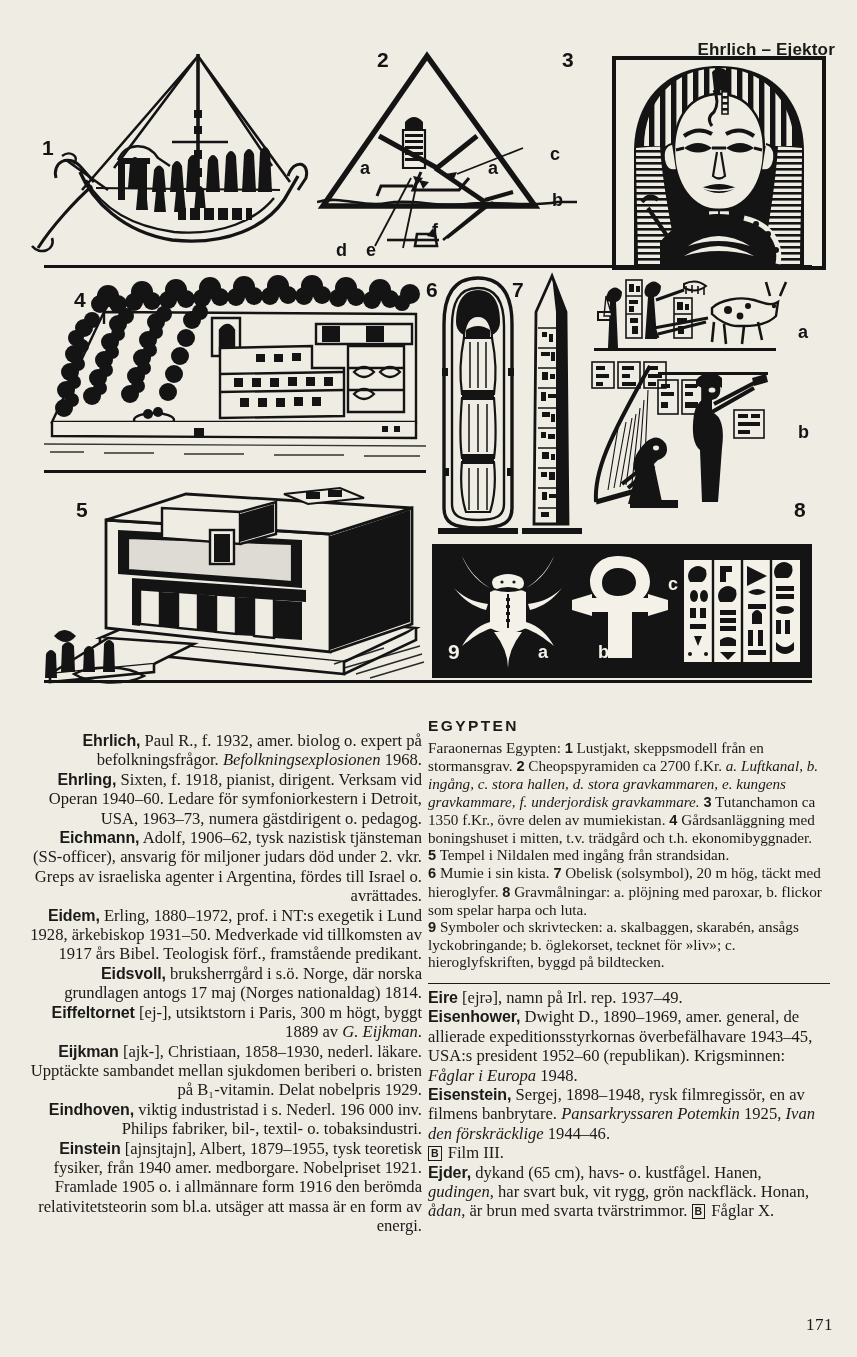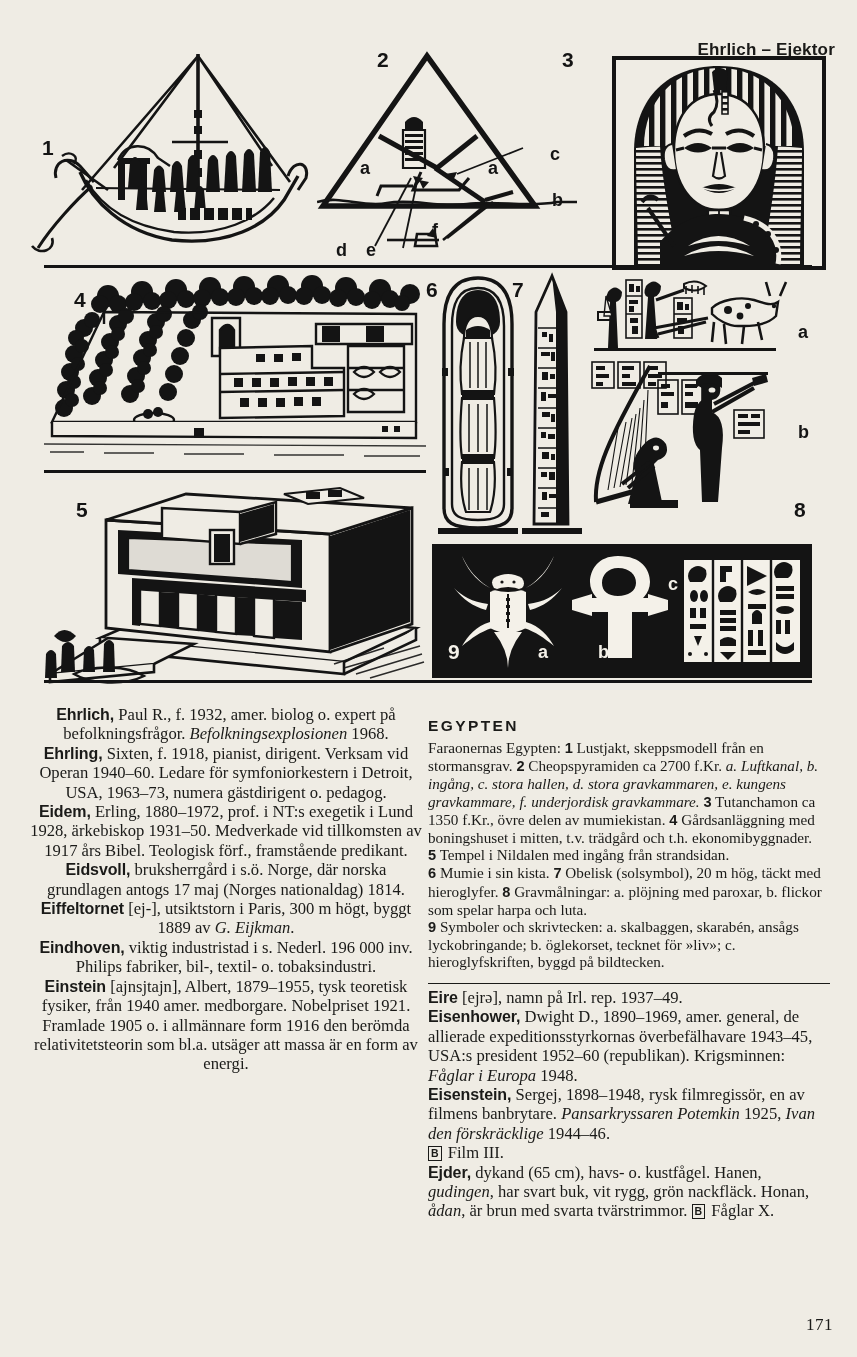--- a/index.html
+++ b/index.html
@@ -35,23 +35,23 @@
   .num.white{color:#f4f1e9;}
   .lab{
     position:absolute;
     font-family:"Liberation Sans", sans-serif;
     font-weight:bold;font-size:18px;color:#141414;
   }
   .lab.white{color:#f4f1e9;}
 
   
   .col{
-    position:absolute;top:705px;
+    position:absolute;top:731px;
     font-size:16.6px;line-height:19.4px;
-    text-align:center;
+    text-align:right;
   }
   .colL{left:30px;width:392px;}
 
   .entry{margin:0 0 0 0;text-indent:0;}
   .hw{font-family:"Liberation Sans", sans-serif;font-weight:bold;font-size:16px;letter-spacing:-.1px;}
   .it{font-style:italic;}
 
   
   .boxtitle{
     font-family:"Liberation Sans", sans-serif;
@@ -797,33 +797,39 @@
   <div class="col colL">
 
     <p class="entry">
       <span class="hw">Ehrlich,</span><span> Paul R., f. 1932, amer. biolog o. expert på befolkningsfrågor. </span><span class="it">Befolkningsexplosionen</span><span> 1968.</span>
     </p>
 
     <p class="entry">
       <span class="hw">Ehrling,</span><span> Sixten, f. 1918, pianist, dirigent. Verksam vid Operan 1940–60. Ledare för symfoniorkestern i Detroit, USA, 1963–73, numera gästdirigent o. pedagog.</span>
     </p>
 
+    <p class="entry">
+      <span class="hw">Eichmann,</span><span> Adolf, 1906–62, tysk nazistisk tjänsteman (SS-officer), ansvarig för miljoner judars död under 2. vkr. Greps av israeliska agenter i Argentina, fördes till Israel o. avrättades.</span>
+    </p>
 
     <p class="entry">
       <span class="hw">Eidem,</span><span> Erling, 1880–1972, prof. i NT:s exegetik i Lund 1928, ärkebiskop 1931–50. Medverkade vid tillkomsten av 1917 års Bibel. Teologisk förf., framstående predikant.</span>
     </p>
 
     <p class="entry">
       <span class="hw">Eidsvoll,</span><span> bruksherrgård i s.ö. Norge, där norska grundlagen antogs 17 maj (Norges nationaldag) 1814.</span>
     </p>
 
     <p class="entry">
       <span class="hw">Eiffeltornet</span><span> [ej-], utsiktstorn i Paris, 300 m högt, byggt 1889 av </span><span class="it">G. Eijkman</span><span>.</span>
     </p>
 
+    <p class="entry">
+      <span class="hw">Eijkman</span><span> [ajk-], Christiaan, 1858–1930, nederl. läkare. Upptäckte sambandet mellan sjukdomen beriberi o. bristen på B₁-vitamin. Delat nobelpris 1929.</span>
+    </p>
 
     <p class="entry">
       <span class="hw">Eindhoven,</span><span> viktig industristad i s. Nederl. 196 000 inv. Philips fabriker, bil-, textil- o. tobaksindustri.</span>
     </p>
 
     <p class="entry">
       <span class="hw">Einstein</span><span> [ajnsjtajn], Albert, 1879–1955, tysk teoretisk fysiker, från 1940 amer. medborgare. Nobelpriset 1921. Framlade 1905 o. i allmännare form 1916 den berömda relativitetsteorin som bl.a. utsäger att massa är en form av energi.</span>
     </p>
   </div>
 

